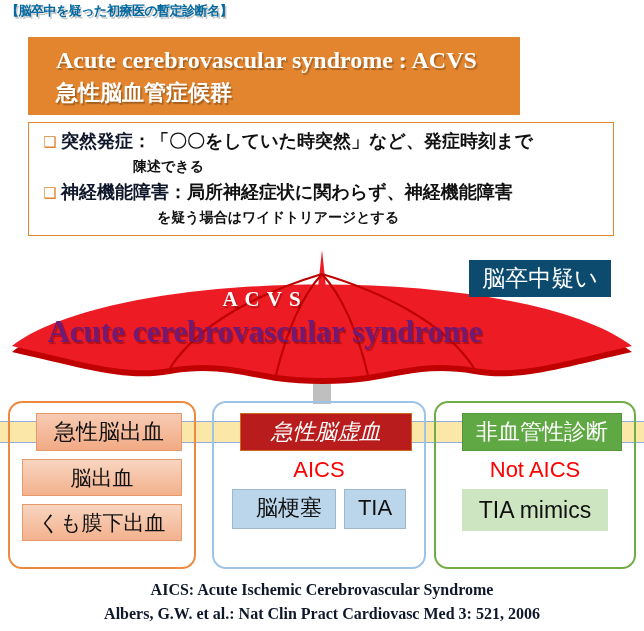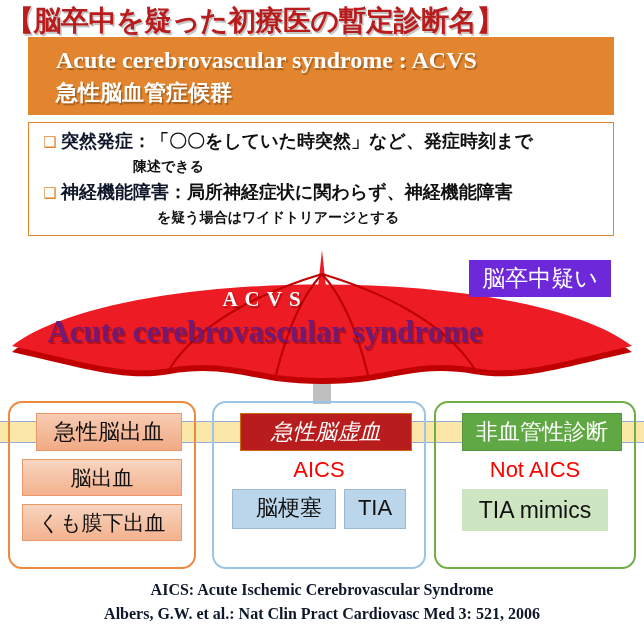--- a/index.html
+++ b/index.html
@@ -13,34 +13,34 @@
     position: relative;
     font-family: "Liberation Sans", "DejaVu Sans", sans-serif;
     overflow: hidden;
   }
 
   
   .page-title {
     position: absolute;
     left: 6px;
     top: 2px;
-    font-size: 28px;
-    font-weight: bold;
-    color: #b91c1c;
+    font-size: 13px;
+    font-weight: bold;
+    color: #0369a1;
     letter-spacing: -0.5px;
     text-shadow: 1.5px 1.5px 0 rgba(150,150,150,0.55);
     white-space: nowrap;
   }
 
   
   .banner {
     position: absolute;
     left: 28px;
     top: 37px;
-    width: 586px;
+    width: 492px;
     height: 78px;
     background: #E3852F;
     box-sizing: border-box;
     padding: 6px 0 0 28px;
   }
   .banner-line1 {
     font-family: "Liberation Serif", "DejaVu Serif", serif;
     font-weight: bold;
     font-size: 24px;
     color: #ffffff;
@@ -143,21 +143,21 @@
     white-space: nowrap;
   }
 
   
   .badge-suspect {
     position: absolute;
     left: 469px;
     top: 260px;
     width: 142px;
     height: 37px;
-    background: #6d28d9;
+    background: #0c4a6e;
     color: #ffffff;
     font-size: 23px;
     font-weight: normal;
     display: flex;
     align-items: center;
     justify-content: center;
     letter-spacing: 0px;
   }
 
   

